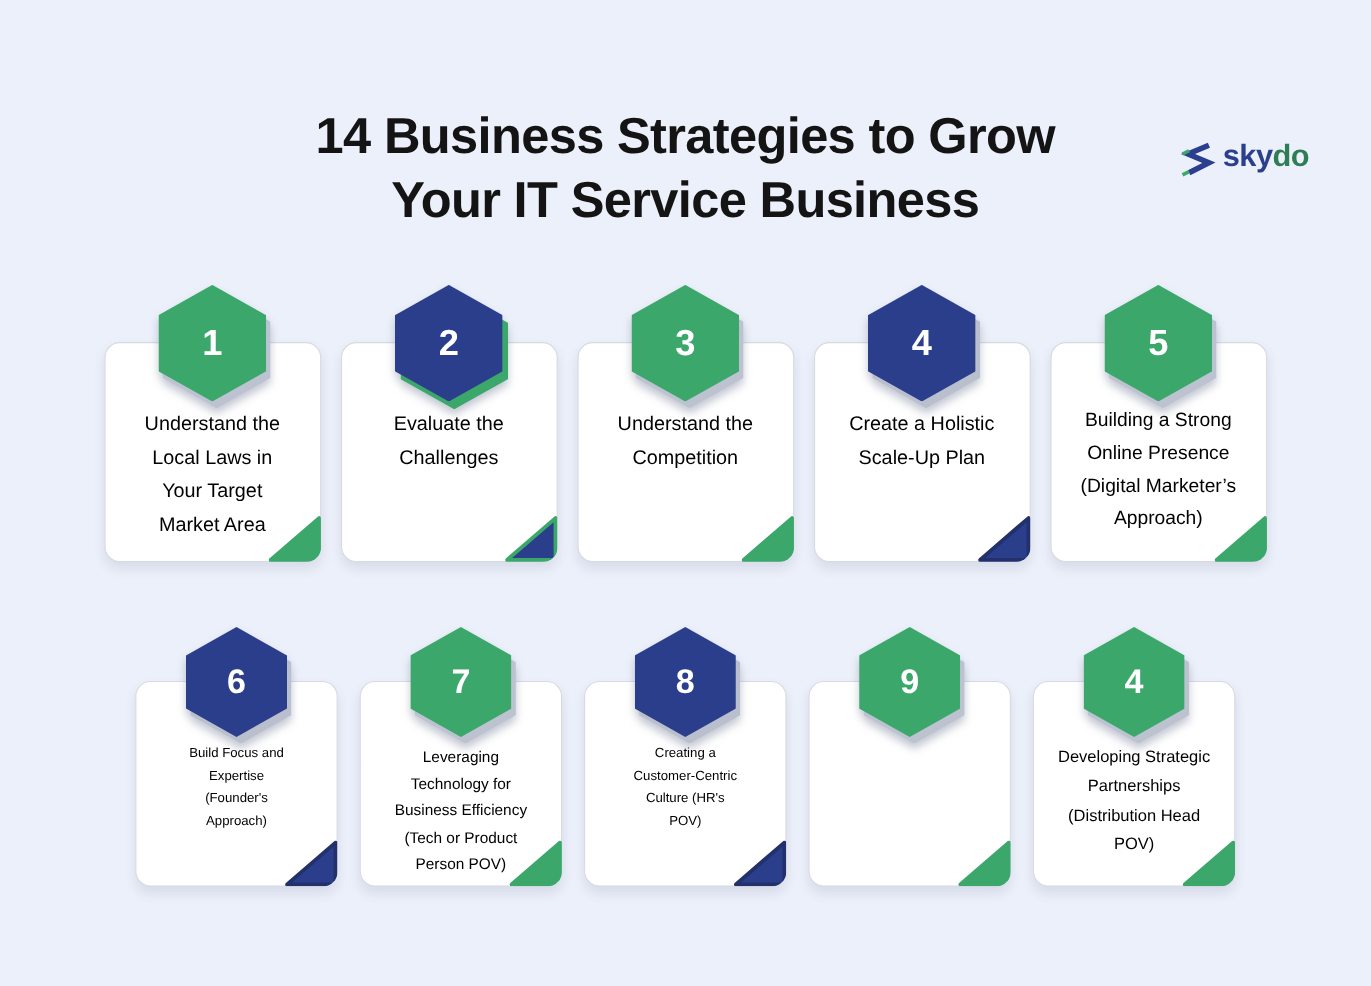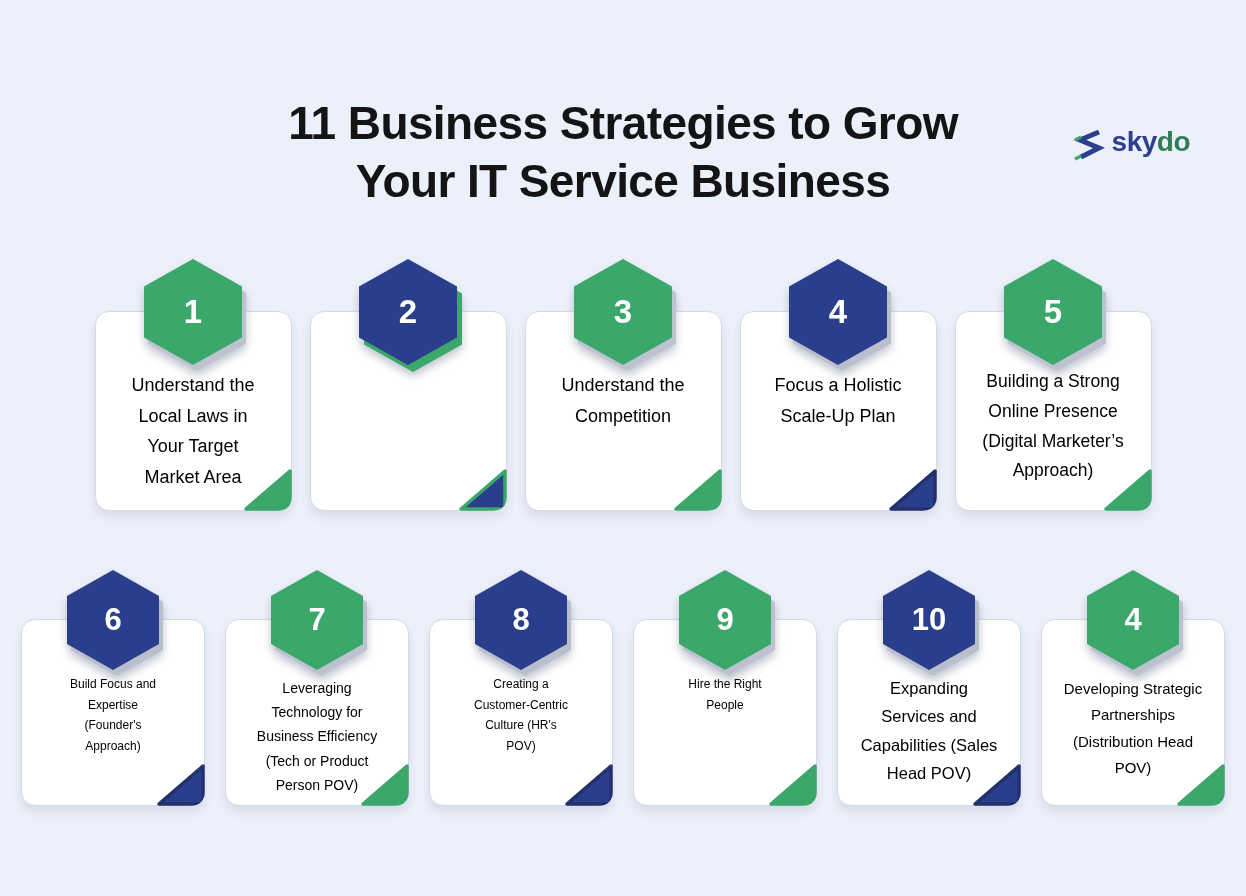--- a/index.html
+++ b/index.html
@@ -106,21 +106,21 @@
 
   <div class="logo">
     <svg class="logo-mark" viewBox="0 0 34 34">
       <path d="M26 4 L7 12 L26 20 L8 29" fill="none" stroke="#2B3F8E" stroke-width="5"></path>
       <path d="M2 12 L8 9" fill="none" stroke="#3BA76A" stroke-width="3.2"></path>
       <path d="M2 31 L8 28" fill="none" stroke="#3BA76A" stroke-width="3.2"></path>
     </svg>
     <div class="logo-text"><span>sky</span><span class="do">do</span></div>
   </div>
 
-  <h1 class="title">11 Business Strategies to Grow
+  <h1 class="title">14 Business Strategies to Grow
 Your IT Service Business</h1>
 
   <div class="row row1">
 
     <div class="card c1 green">
       <div class="corner-clip">
           <svg class="corner" viewBox="0 0 48 42">
             <path d="M46 2 L46 40 L2 40 Z"></path>
           </svg>
         </div>
@@ -137,20 +137,22 @@
     <div class="card c2 navy navy-green">
       <div class="corner-clip">
           <svg class="corner" viewBox="0 0 48 42">
             <path d="M46 2 L46 40 L2 40 Z"></path>
           </svg>
         </div>
       <div class="hex-wrap">
           <div class="hex-back"></div>
           <div class="hex">2</div>
         </div>
+      <div class="card-title">Evaluate the
+Challenges</div>
     </div>
 
     <div class="card c3 green">
       <div class="corner-clip">
           <svg class="corner" viewBox="0 0 48 42">
             <path d="M46 2 L46 40 L2 40 Z"></path>
           </svg>
         </div>
       <div class="hex-wrap">
           <div class="hex-back"></div>
@@ -163,21 +165,21 @@
     <div class="card c4 navy">
       <div class="corner-clip">
           <svg class="corner" viewBox="0 0 48 42">
             <path d="M46 2 L46 40 L2 40 Z"></path>
           </svg>
         </div>
       <div class="hex-wrap">
           <div class="hex-back"></div>
           <div class="hex">4</div>
         </div>
-      <div class="card-title">Focus a Holistic
+      <div class="card-title">Create a Holistic
 Scale-Up Plan</div>
     </div>
 
     <div class="card c5 green">
       <div class="corner-clip">
           <svg class="corner" viewBox="0 0 48 42">
             <path d="M46 2 L46 40 L2 40 Z"></path>
           </svg>
         </div>
       <div class="hex-wrap">
@@ -246,39 +248,22 @@
     <div class="card c9 green">
       <div class="corner-clip">
           <svg class="corner" viewBox="0 0 48 42">
             <path d="M46 2 L46 40 L2 40 Z"></path>
           </svg>
         </div>
       <div class="hex-wrap">
           <div class="hex-back"></div>
           <div class="hex">9</div>
         </div>
-      <div class="card-title">Hire the Right
-People</div>
-    </div>
-
-    <div class="card c10 navy">
-      <div class="corner-clip">
-          <svg class="corner" viewBox="0 0 48 42">
-            <path d="M46 2 L46 40 L2 40 Z"></path>
-          </svg>
-        </div>
-      <div class="hex-wrap">
-          <div class="hex-back"></div>
-          <div class="hex">10</div>
-        </div>
-      <div class="card-title">Expanding
-Services and
-Capabilities (Sales
-Head POV)</div>
-    </div>
+    </div>
+
 
     <div class="card c11 green">
       <div class="corner-clip">
           <svg class="corner" viewBox="0 0 48 42">
             <path d="M46 2 L46 40 L2 40 Z"></path>
           </svg>
         </div>
       <div class="hex-wrap">
           <div class="hex-back"></div>
           <div class="hex">4</div>

